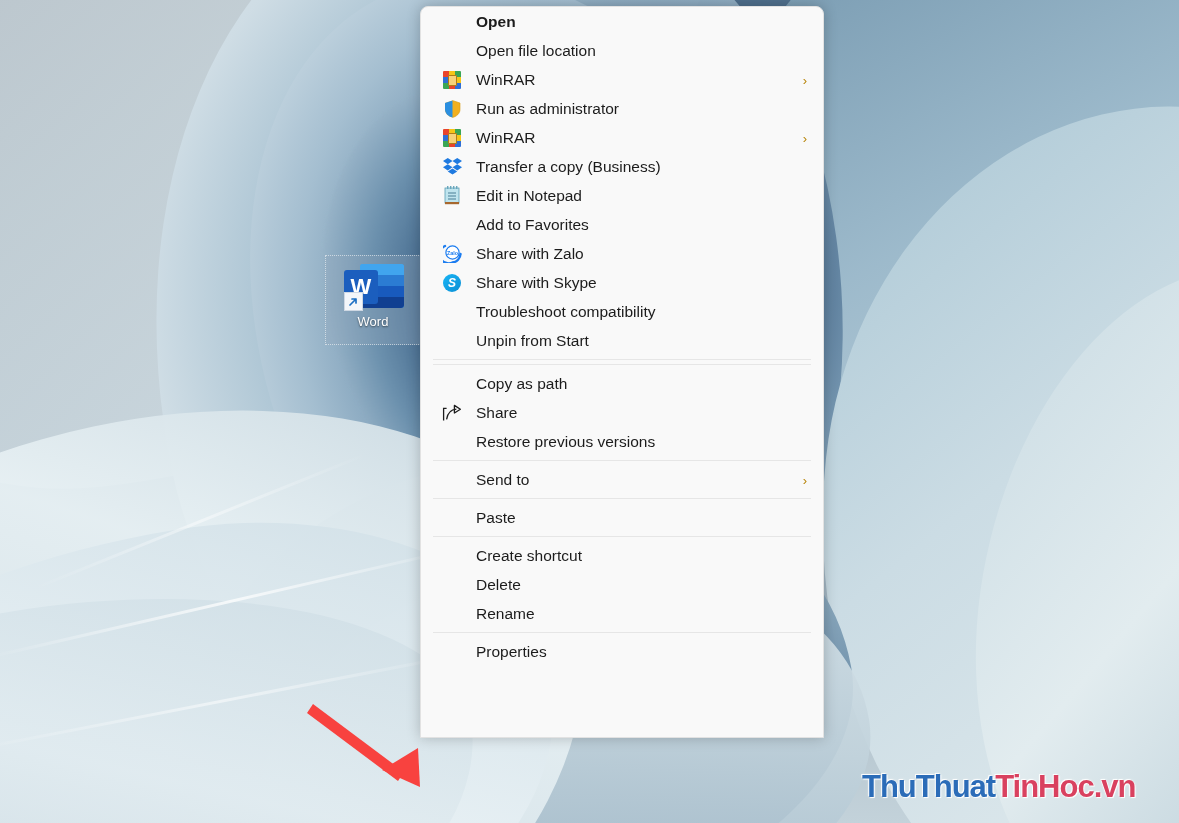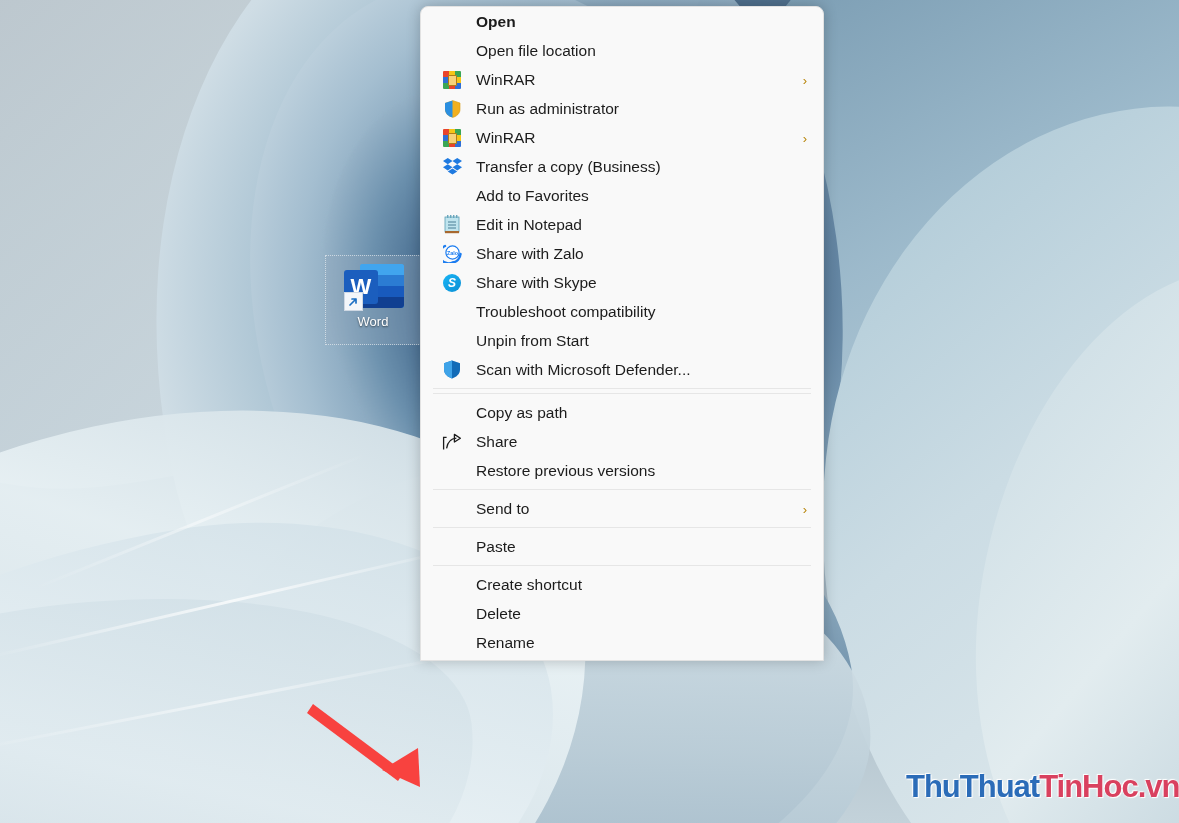--- a/index.html
+++ b/index.html
@@ -74,24 +74,24 @@
   #word-shortcut{position:absolute;left:2px;top:30px;width:17px;height:17px;background:#f3f6fa;border:1px solid #cfd8e3;
     display:flex;align-items:center;justify-content:center;}
   #word-shortcut svg{display:block;}
   #desk-icon-label{margin-top:2px;color:#ffffff;font-size:13px;text-shadow:0 1px 2px rgba(0,0,0,.6);font-family:"Liberation Sans",sans-serif;}
   
   #red-arrow{position:absolute;left:300px;top:690px;width:160px;height:110px;pointer-events:none;}
   
   #watermark{position:absolute;left:862px;top:769px;font:bold 31px "Liberation Sans",sans-serif;
     letter-spacing:-1px;white-space:nowrap;
     text-shadow:0 0 3px rgba(255,255,255,.95),1px 1px 0 rgba(255,255,255,.9),-1px -1px 0 rgba(255,255,255,.9);}
-  #watermark .wm-a{color:#2b6cb8;margin-left:44px;}
+  #watermark .wm-a{color:#2b6cb8;}
   #watermark .wm-b{color:#d9415f;}
   
-  #ctx-menu{position:absolute;left:420px;top:6px;width:404px;height:655px;
+  #ctx-menu{position:absolute;left:420px;top:6px;width:404px;height:732px;
     background:#f9f9f9;border:1px solid #e2e2e2;border-radius:8px 8px 0 0;
     box-shadow:0 0 14px rgba(0,0,0,.22);box-sizing:border-box;overflow:hidden;
     font-family:"Liberation Sans",sans-serif;}
   .mi{position:relative;height:29px;display:flex;align-items:center;box-sizing:border-box;padding:0 12px;cursor:default;}
   .mi .ic{width:20px;height:20px;margin-left:9px;margin-right:0;flex:0 0 20px;display:flex;align-items:center;justify-content:center;}
   .mi .lbl{font-size:15.5px;color:#1c1c1c;margin-left:14px;white-space:nowrap;}
   .mi.bold .lbl{font-weight:bold;}
   .mi .chev{position:absolute;right:16px;top:50%;transform:translateY(-50%);color:#b8860b;font-size:13px;}
   .sep{height:1px;background:#e6e6e6;margin:4px 12px 4px 12px;}
   
@@ -222,44 +222,44 @@
             <path d="M4.75 0 L0 3.1 L4.75 6.2 L9.5 3.1 Z" fill="#1f7ae0"></path>
             <path d="M14.25 0 L9.5 3.1 L14.25 6.2 L19 3.1 Z" fill="#1f7ae0"></path>
             <path d="M0 9.3 L4.75 6.2 L9.5 9.3 L4.75 12.4 Z" fill="#1f7ae0"></path>
             <path d="M19 9.3 L14.25 6.2 L9.5 9.3 L14.25 12.4 Z" fill="#1f7ae0"></path>
             <path d="M4.75 13.5 L9.5 10.4 L14.25 13.5 L9.5 16.6 Z" fill="#1f7ae0"></path>
           </svg>
         </span>
         <span class="lbl">Transfer a copy (Business)</span>
       </div>
       <div class="mi">
-        <span class="ic"></span>
-        <span class="lbl">Add to Favorites</span>
-      </div>
-      <div class="mi">
         <span class="ic">
           <svg class="npad" viewBox="0 0 16 19">
             <rect x="1" y="2" width="14" height="15" fill="#bfe4ee" stroke="#5c9fb5" stroke-width="0.8"></rect>
             <rect x="1" y="16" width="14" height="2.2" fill="#a7682f"></rect>
             <g stroke="#4a7f96" stroke-width="1">
               <line x1="4" y1="7" x2="12" y2="7"></line>
               <line x1="4" y1="10" x2="12" y2="10"></line>
               <line x1="4" y1="13" x2="12" y2="13"></line>
             </g>
             <g fill="#6aa7bd">
               <rect x="3" y="0" width="1.4" height="3"></rect>
               <rect x="6" y="0" width="1.4" height="3"></rect>
               <rect x="9" y="0" width="1.4" height="3"></rect>
               <rect x="12" y="0" width="1.4" height="3"></rect>
             </g>
           </svg>
         </span>
         <span class="lbl">Edit in Notepad</span>
       </div>
       <div class="mi">
+        <span class="ic"></span>
+        <span class="lbl">Add to Favorites</span>
+      </div>
+      <div class="mi">
         <span class="ic">
           <svg class="zalo" viewBox="0 0 19 19">
             <path d="M2 2 A9 9 0 0 0 9.5 18.5 A9 9 0 0 0 17.5 10" fill="none" stroke="#1b7cf0" stroke-width="2.4" stroke-linecap="round"></path>
             <circle cx="9.5" cy="8.5" r="6.6" fill="#ffffff" stroke="#1b7cf0" stroke-width="1.2"></circle>
             <text x="9.5" y="11.2" font-size="5.4" font-family="Liberation Sans, sans-serif" font-weight="bold" fill="#1b7cf0" text-anchor="middle">Zalo</text>
           </svg>
         </span>
         <span class="lbl">Share with Zalo</span>
       </div>
       <div class="mi">
@@ -269,30 +269,20 @@
         <span class="lbl">Share with Skype</span>
       </div>
       <div class="mi">
         <span class="ic"></span>
         <span class="lbl">Troubleshoot compatibility</span>
       </div>
       <div class="mi">
         <span class="ic"></span>
         <span class="lbl">Unpin from Start</span>
       </div>
-      <div class="mi">
-        <span class="ic">
-          <svg class="defender" viewBox="0 0 18 19">
-            <path d="M9 0.6 L17 3.2 V9.6 C17 14 13.4 17.2 9 18.4 C4.6 17.2 1 14 1 9.6 V3.2 Z" fill="#1573c4"></path>
-            <path d="M9 0.6 L1 3.2 V9.6 C1 14 4.6 17.2 9 18.4 Z" fill="#3fa3e8"></path>
-            <path d="M9 0.6 L17 3.2 V9.6 C17 14 13.4 17.2 9 18.4" fill="#0f5ba0" opacity="0.35"></path>
-          </svg>
-        </span>
-        <span class="lbl">Scan with Microsoft Defender...</span>
-      </div>
       <div class="sep"></div>
       <div class="sep"></div>
       <div class="mi">
         <span class="ic"></span>
         <span class="lbl">Copy as path</span>
       </div>
       <div class="mi">
         <span class="ic">
           <svg class="sharei" viewBox="0 0 20 18">
             <path d="M1.6 16.4 V4.4 H4.6" fill="none" stroke="#1c1c1c" stroke-width="1.3"></path>

